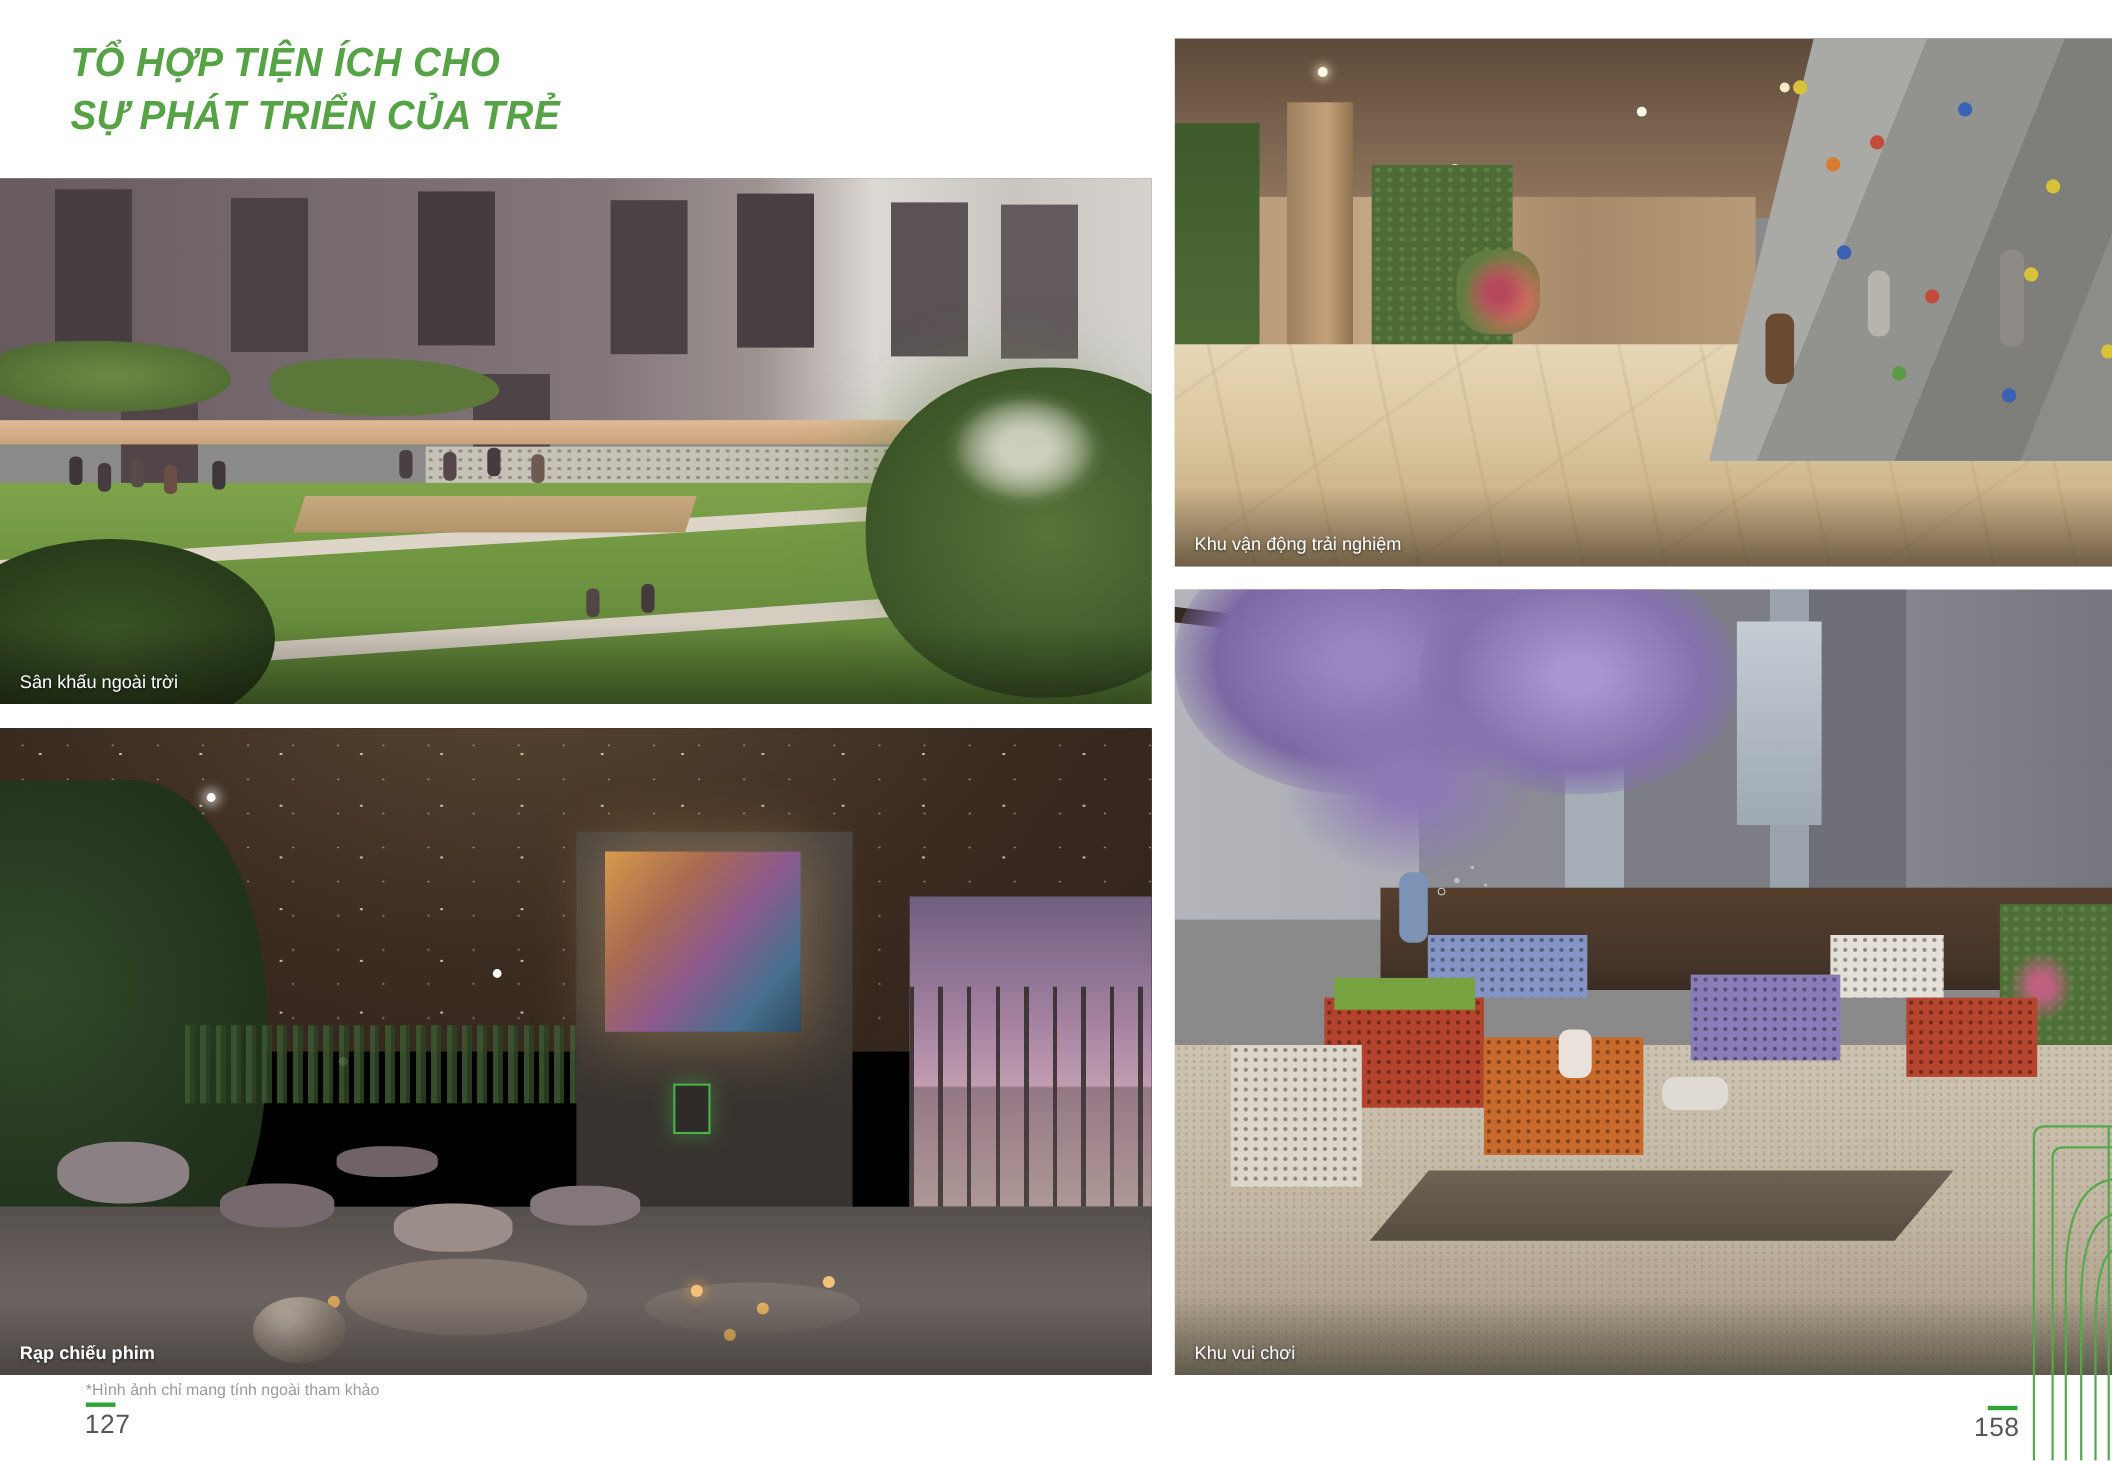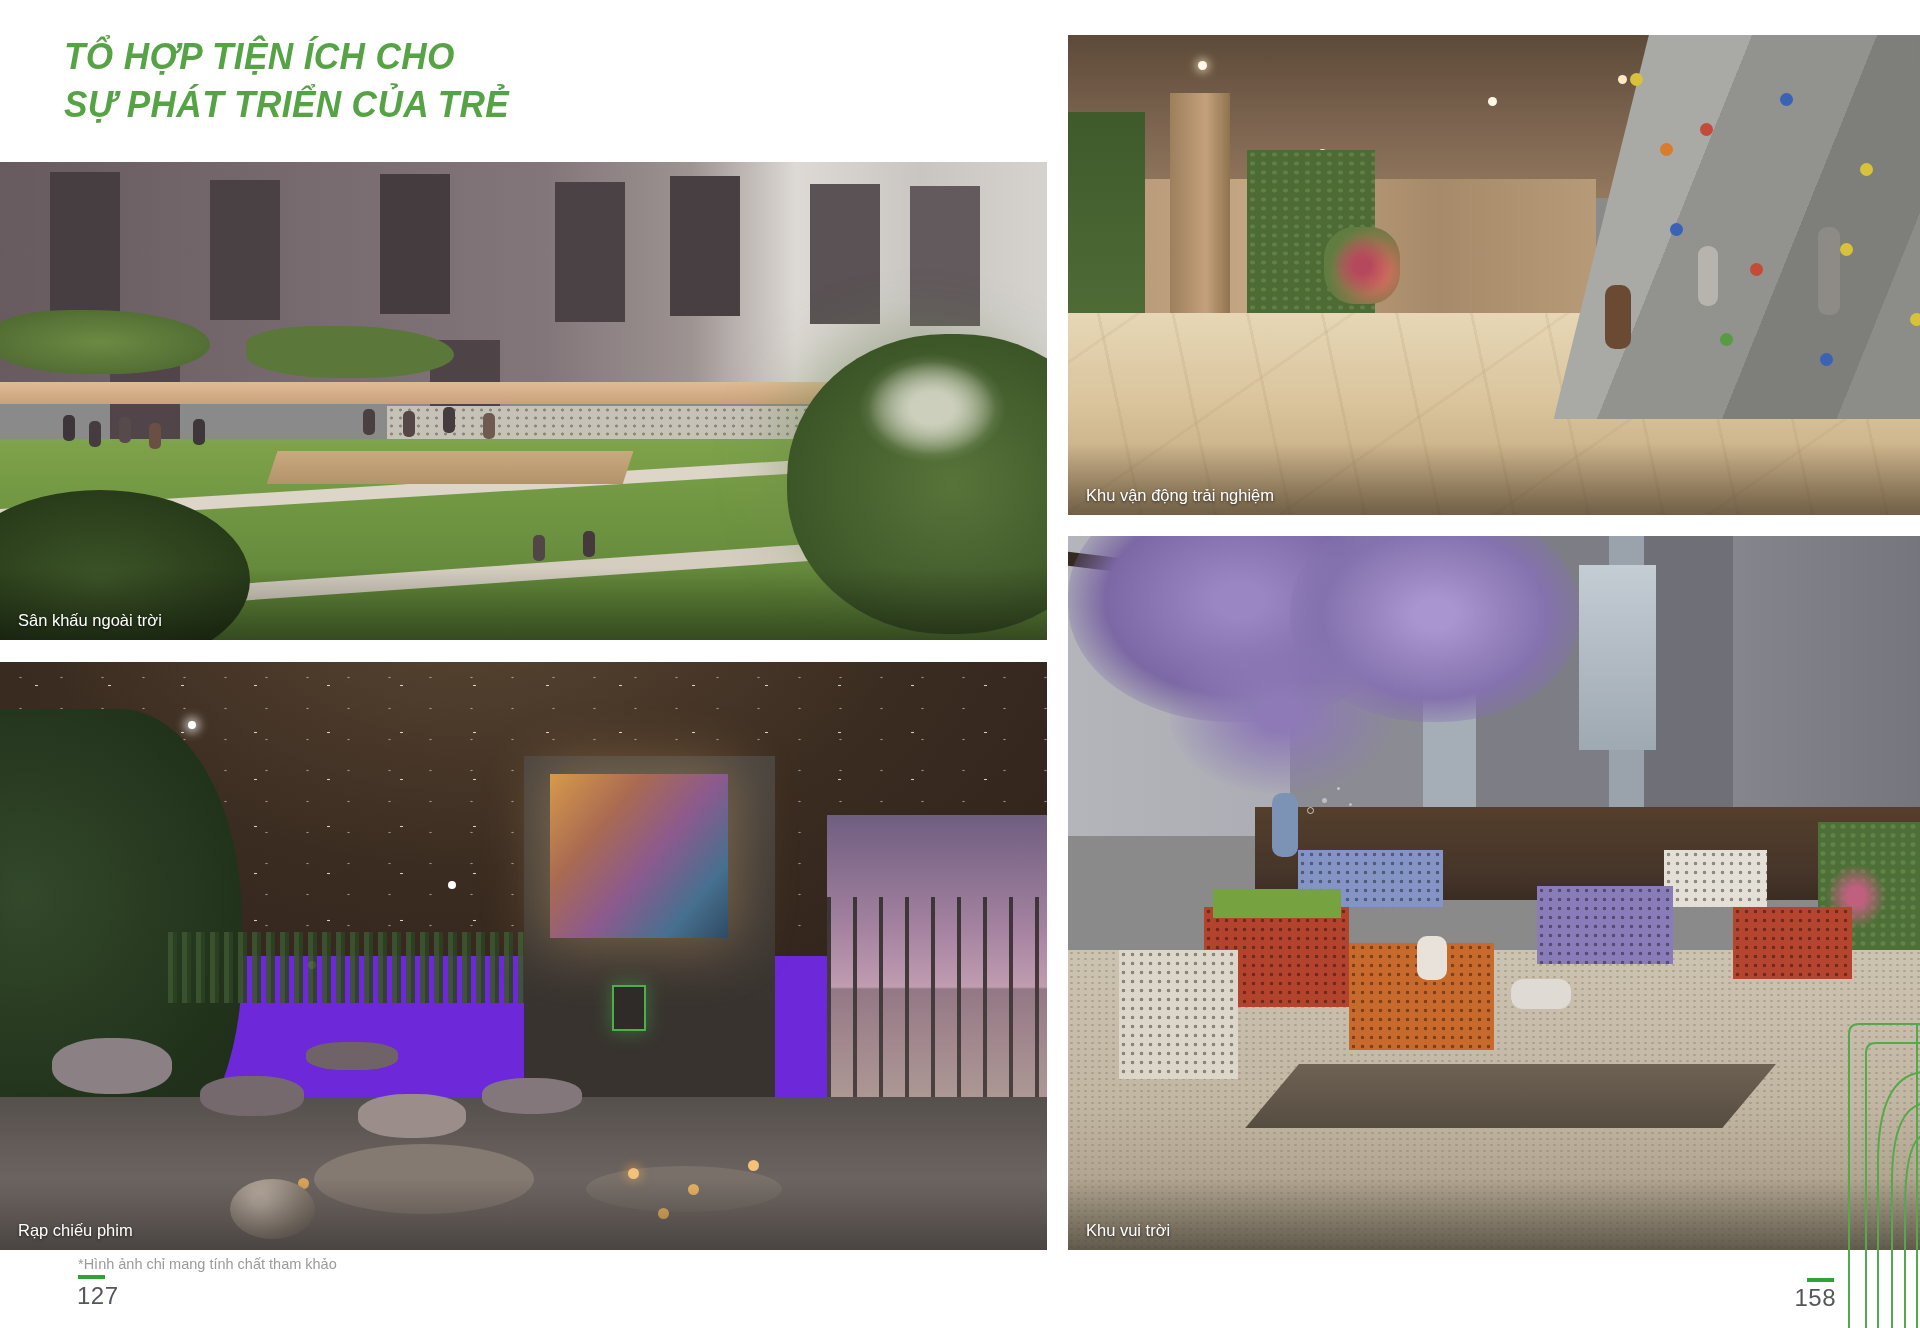--- a/index.html
+++ b/index.html
@@ -83,21 +83,21 @@
     background:linear-gradient(112deg,#a9a9a5 0 38%,#92928e 38% 62%,#7e7e7a 62% 84%,#8c8c88 84%); }
   .s2-holds { left:66%; top:8%; width:13px; height:13px; border-radius:50%; background:#d8c23a;
     box-shadow:70px 50px 0 #c44a3a, 150px 20px 0 #3a62b5, 230px 90px 0 #d8c23a, 300px 40px 0 #5a9a44,
                40px 150px 0 #3a62b5, 120px 190px 0 #c44a3a, 210px 170px 0 #d8c23a, 290px 150px 0 #c44a3a,
                90px 260px 0 #5a9a44, 190px 280px 0 #3a62b5, 280px 240px 0 #d8c23a, 30px 70px 0 #d87c2e; }
   .s2-fig1 { left:63%; top:52%; width:26px; height:64px; border-radius:10px; background:#6a4a33; }
   .s2-fig2 { left:74%; top:44%; width:20px; height:60px; border-radius:9px; background:#b7b3ad; }
   .s2-fig3 { left:88%; top:40%; width:22px; height:88px; border-radius:9px; background:#8e8a86; }
 
   
-  #photo-cinema { background:#6d28d9; }
+  #photo-cinema { background:#000000;font-weight:bold; }
   .s3-ceiling { left:0; top:0; width:100%; height:50%;
     background:radial-gradient(ellipse at 45% -30%, #5c4834 0%, #3b2c21 55%, #2e221a 100%); }
   .s3-stars { left:0; top:0; width:100%; height:48%; opacity:.8;
     background-image:radial-gradient(#fff7e0 1px, transparent 1.6px), radial-gradient(#ffffff90 .8px, transparent 1.4px);
     background-size:73px 47px, 41px 31px; }
   .s3-spot { left:18%; top:10%; width:8px; height:8px; border-radius:50%; background:#fff;
     box-shadow:0 0 10px 4px #ffffffa0, 260px 160px 0 0 #fff, 430px 60px 0 0 #ffe,
                560px 190px 0 0 #fff, 120px 240px 0 0 #ffe; }
   .s3-plants { left:-30px; top:8%; width:26%; height:80%; border-radius:0 45% 45% 0;
     background:radial-gradient(circle at 20% 40%, #33492a 0%, #22331c 60%, #1a2815 100%); }
@@ -267,31 +267,31 @@
   <div class="abs s4-box-red perf"></div>
   <div class="abs s4-box-green"></div>
   <div class="abs s4-box-orange perf"></div>
   <div class="abs s4-box-cream perf"></div>
   <div class="abs s4-box-red2 perf"></div>
   <div class="abs s4-kid1"></div>
   <div class="abs s4-kid2"></div>
   <div class="abs s4-kid3"></div>
   <div class="abs s4-bubbles"></div>
   <div class="scrim"></div>
-  <span class="cap">Khu vui trời</span>
+  <span class="cap">Khu vui chơi</span>
 </div>
 
 <svg class="abs lineart" viewBox="0 0 180 318" fill="none" xmlns="http://www.w3.org/2000/svg">
   <g stroke="#54A94C" stroke-width="2">
     <path d="M181 14 H119 q-10 0 -10 10 V318"></path>
     <path d="M181 33 H136 q-10 0 -10 10 V318"></path>
     <path d="M181 62 Q138 68 138 152 V318"></path>
     <path d="M181 94 Q152 102 152 172 V318"></path>
     <path d="M181 126 Q165 136 165 200 V318"></path>
     <path d="M177 14 V318"></path>
   </g>
 </svg>
 
-<div class="abs footnote">*Hình ảnh chỉ mang tính chất tham khảo</div>
+<div class="abs footnote">*Hình ảnh chỉ mang tính ngoài tham khảo</div>
 <div class="abs pageline pageline-left"></div>
 <div class="abs pagenum pagenum-left">127</div>
 <div class="abs pageline pageline-right"></div>
 <div class="abs pagenum pagenum-right">158</div>
 
 </body></html>

